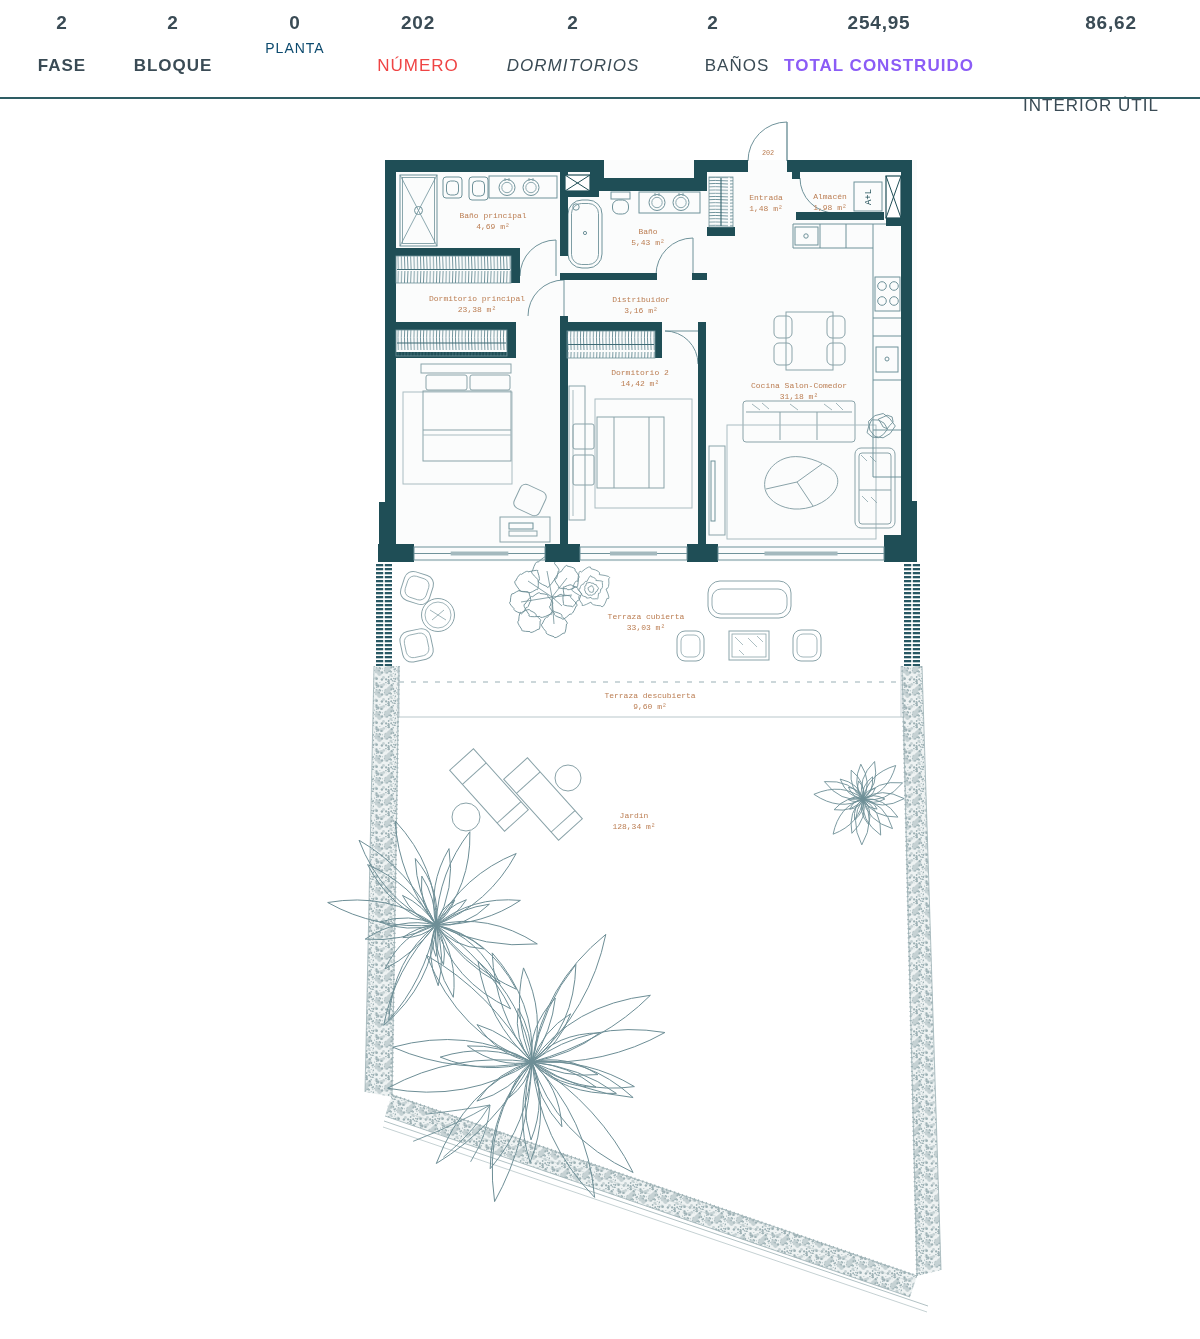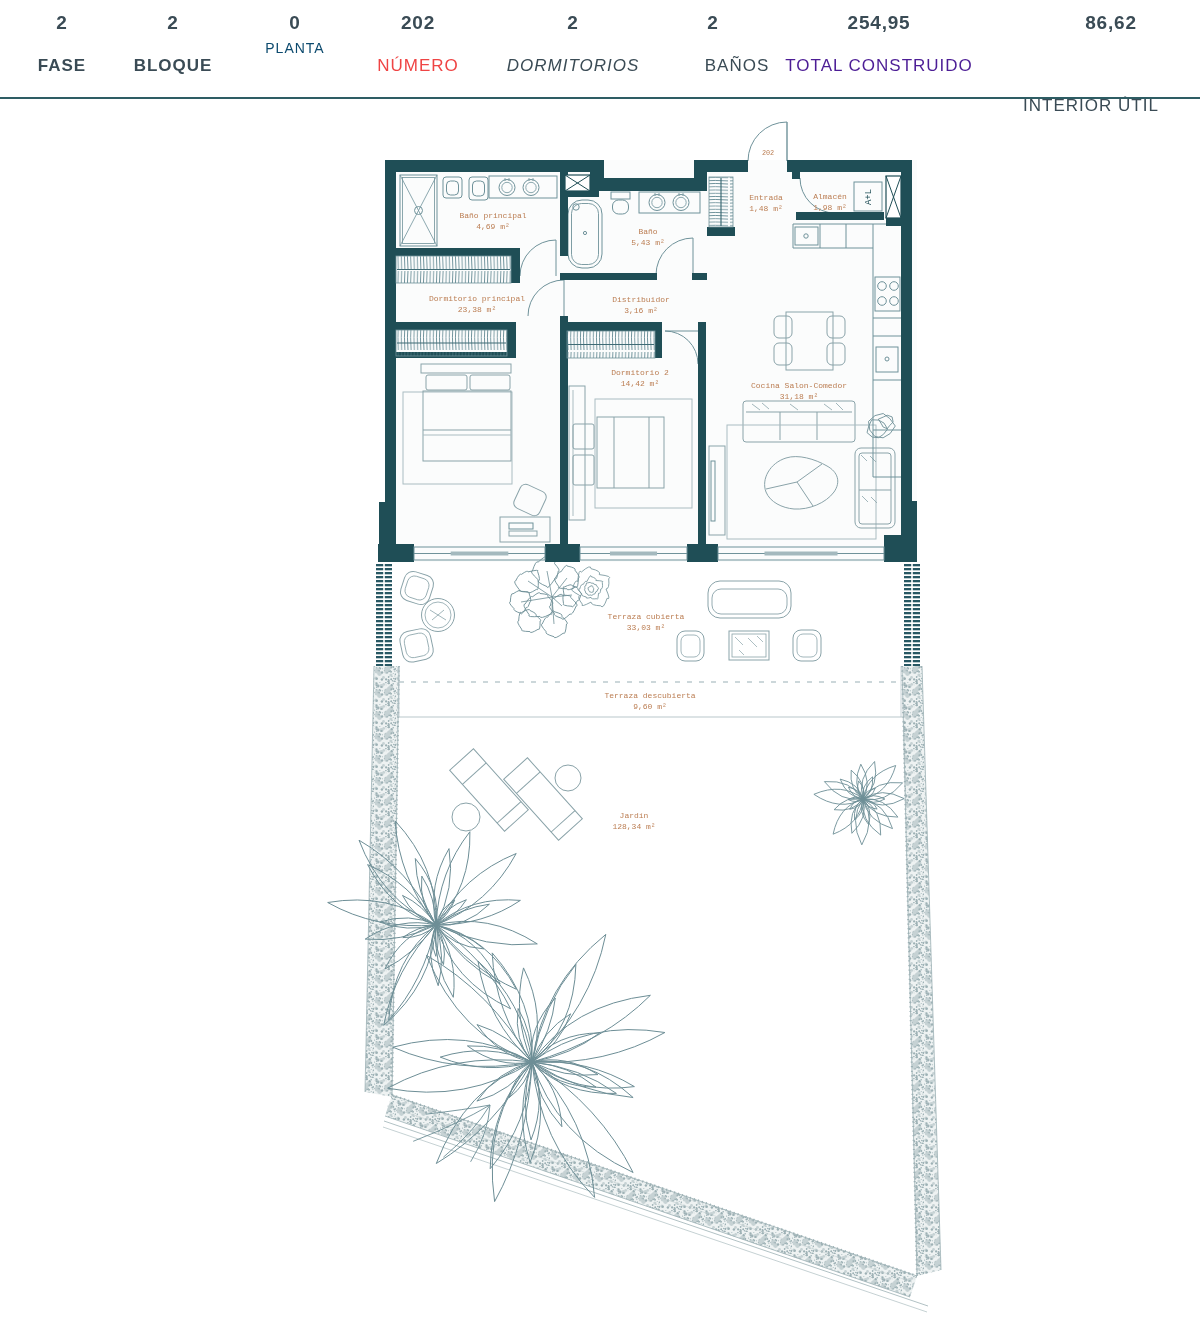--- a/index.html
+++ b/index.html
@@ -12,21 +12,21 @@
     <div style="position:absolute;left:173px;top:56px;transform:translateX(-50%);font-weight:700;font-size:17px;letter-spacing:1.0px;white-space:nowrap;color:#3a4b55;">BLOQUE</div>
     <div style="position:absolute;left:295px;top:12px;transform:translateX(-50%);font-weight:700;font-size:19px;letter-spacing:0.8px;white-space:nowrap;color:#3a4b55;">0</div>
     <div style="position:absolute;left:295px;top:40px;transform:translateX(-50%);font-weight:400;font-size:14px;letter-spacing:1.0px;white-space:nowrap;color:#0c4a6e;">PLANTA</div>
     <div style="position:absolute;left:418px;top:12px;transform:translateX(-50%);font-weight:700;font-size:19px;letter-spacing:0.8px;white-space:nowrap;color:#3a4b55;">202</div>
     <div style="position:absolute;left:418px;top:56px;transform:translateX(-50%);font-weight:400;font-size:17px;letter-spacing:1.0px;white-space:nowrap;color:#ef4444;">NÚMERO</div>
     <div style="position:absolute;left:573px;top:12px;transform:translateX(-50%);font-weight:700;font-size:19px;letter-spacing:0.8px;white-space:nowrap;color:#3a4b55;">2</div>
     <div style="position:absolute;left:573px;top:56px;transform:translateX(-50%);font-weight:400;font-size:17px;letter-spacing:1.0px;white-space:nowrap;color:#3a4b55;font-style:italic;">DORMITORIOS</div>
     <div style="position:absolute;left:713px;top:12px;transform:translateX(-50%);font-weight:700;font-size:19px;letter-spacing:0.8px;white-space:nowrap;color:#3a4b55;">2</div>
     <div style="position:absolute;left:713px;top:56px;transform:translateX(-50%);font-weight:400;font-size:17px;letter-spacing:1.0px;white-space:nowrap;color:#3a4b55;margin-left:24px;">BAÑOS</div>
     <div style="position:absolute;left:879px;top:12px;transform:translateX(-50%);font-weight:700;font-size:19px;letter-spacing:0.8px;white-space:nowrap;color:#3a4b55;">254,95</div>
-    <div style="position:absolute;left:879px;top:56px;transform:translateX(-50%);font-weight:400;font-size:17px;letter-spacing:1.0px;white-space:nowrap;color:#4c1d95;">TOTAL CONSTRUIDO</div>
+    <div style="position:absolute;left:879px;top:56px;transform:translateX(-50%);font-weight:700;font-size:17px;letter-spacing:1.0px;white-space:nowrap;color:#8b5cf6;">TOTAL CONSTRUIDO</div>
     <div style="position:absolute;left:1091px;top:12px;transform:translateX(-50%);font-weight:700;font-size:19px;letter-spacing:0.8px;white-space:nowrap;color:#3a4b55;margin-left:20px;">86,62</div>
     <div style="position:absolute;left:1091px;top:56px;transform:translateX(-50%);font-weight:400;font-size:17px;letter-spacing:1.0px;white-space:nowrap;color:#3a4b55;margin-top:40px;">INTERIOR ÚTIL</div>
 <div style="position:absolute;left:0;top:97px;width:1200px;height:2px;background:#2e5d64;"></div>
 <div style="position:absolute;left:0;top:0;"><svg width="1200" height="1339" viewBox="0 0 1200 1339">
         <defs>
 <pattern id="louv" width="16" height="4.0" patternUnits="userSpaceOnUse">
   <rect x="0" y="0" width="16" height="2.3" fill="#275763"></rect>
 </pattern>
 <pattern id="ward" width="3.2" height="27" patternUnits="userSpaceOnUse">
   <path d="M1.6,1 Q0.7,13 1.6,26" fill="none" stroke="#4a7681" stroke-width="0.8"></path>

